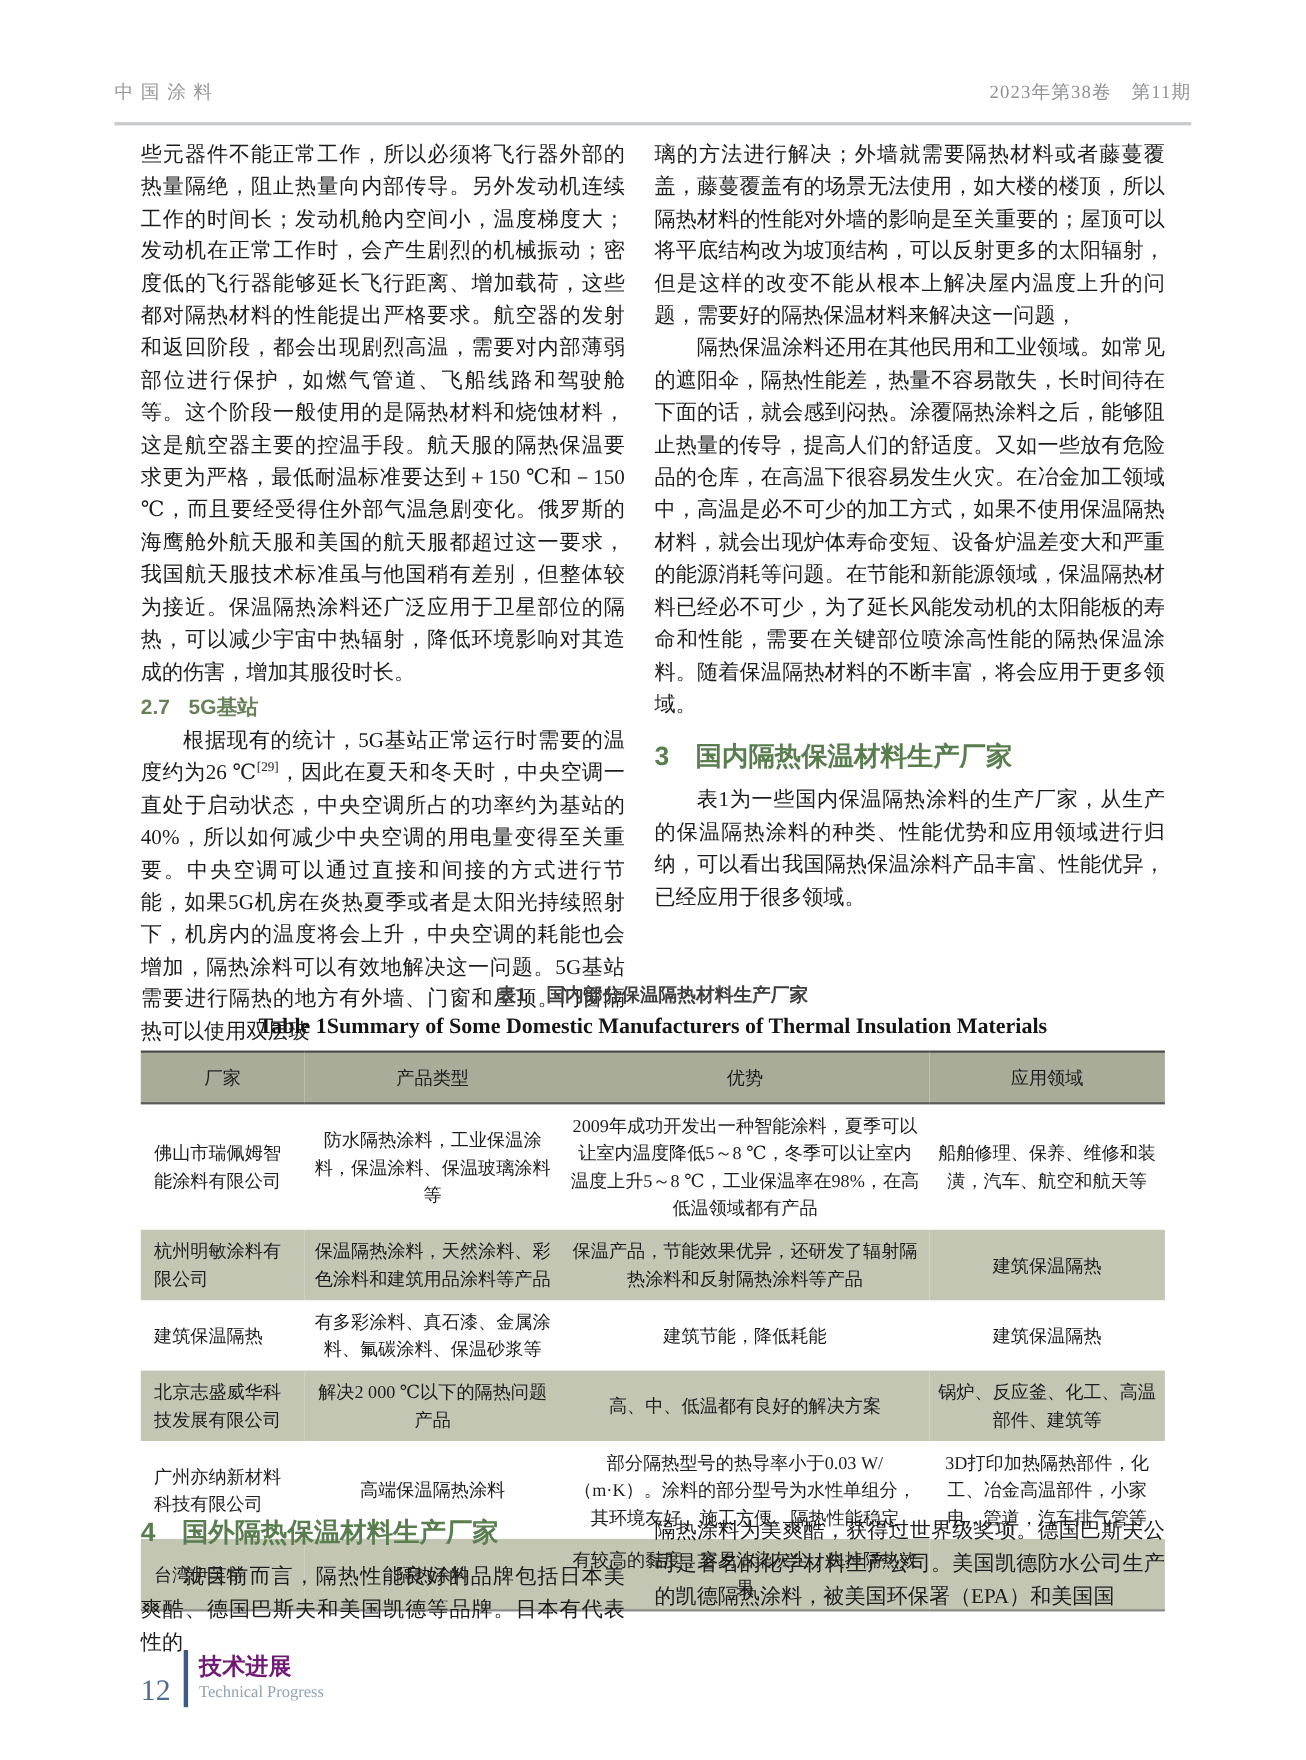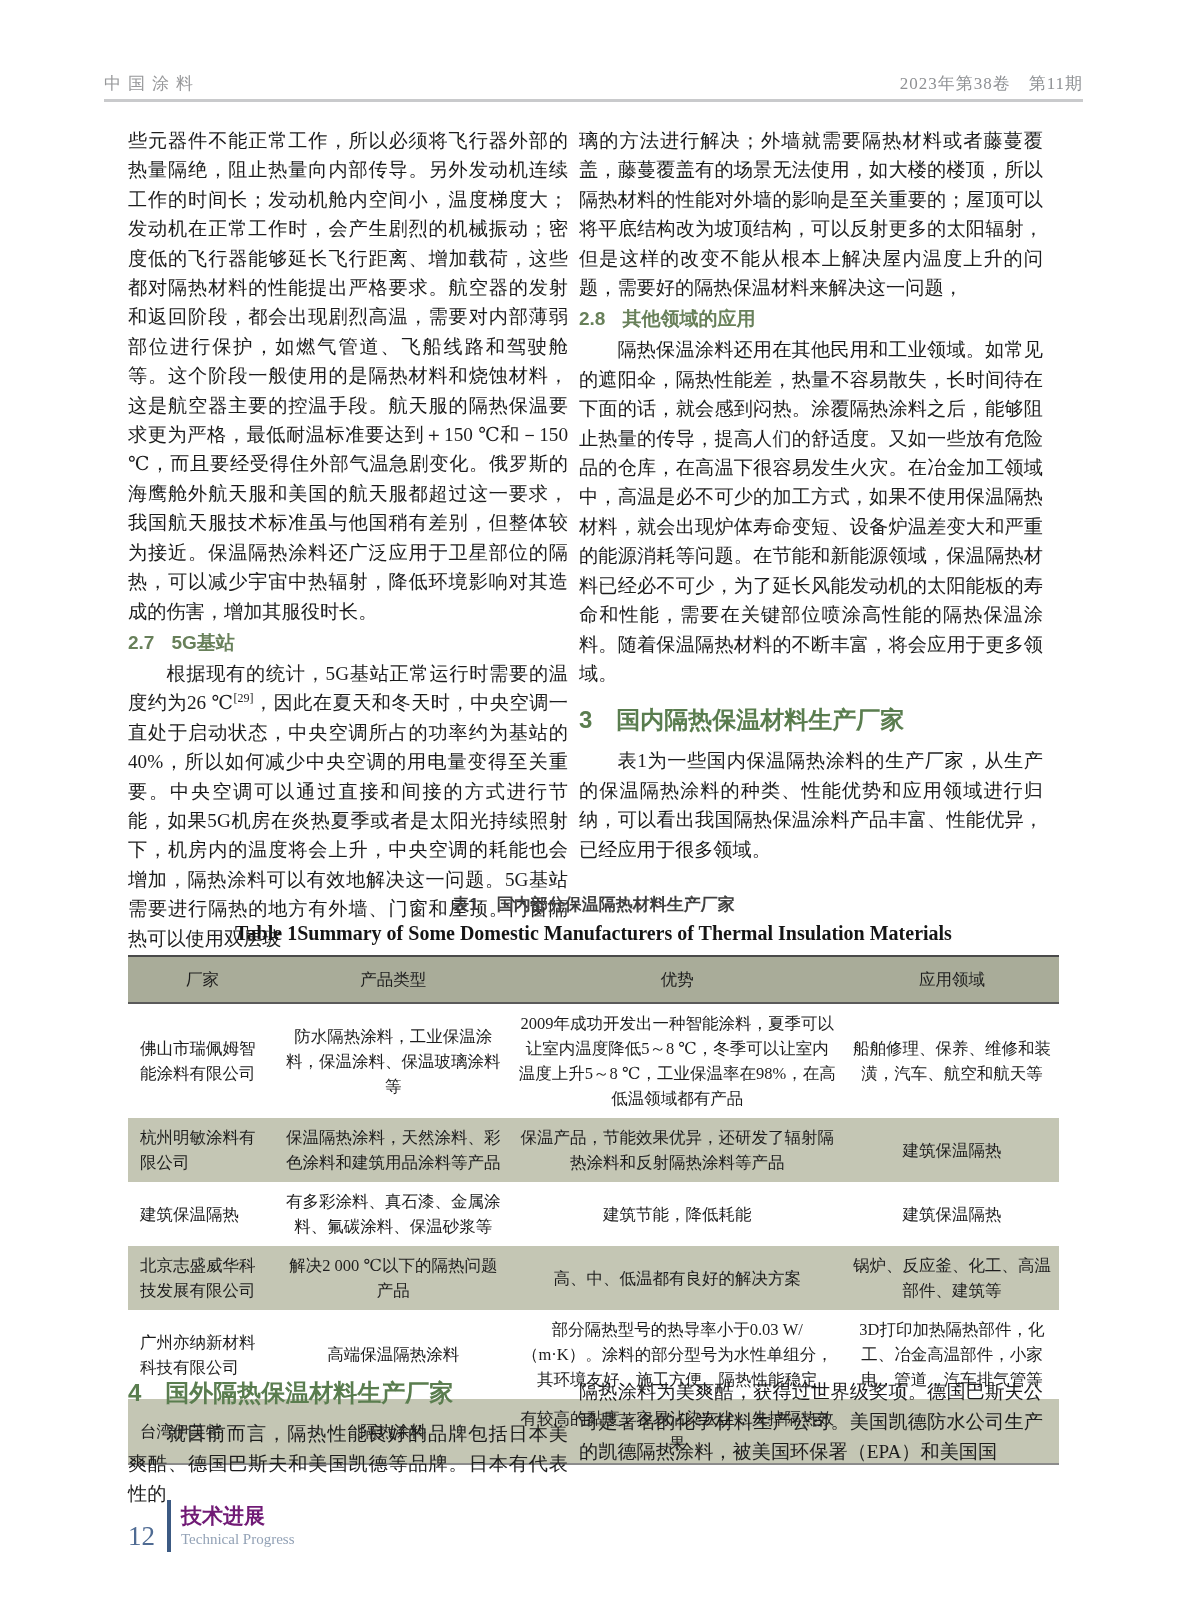--- a/index.html
+++ b/index.html
@@ -9,31 +9,31 @@
     margin:0 auto;
     background:#ffffff;
     font-family:"Liberation Serif","DejaVu Serif",serif;
     color:#1e1e1e;
     overflow:hidden;
   }
   
   .page-header{
     position:absolute;top:72px;left:104px;right:104px;
     display:flex;justify-content:space-between;align-items:flex-start;
-    padding-bottom:4px;
+    padding-bottom:16px;
     border-bottom:3px solid #c9cacc;
     color:#97989a;
     font-size:17px;
   }
   .journal-name{letter-spacing:7px;}
   .issue-info{letter-spacing:1px;color:#8f9194;}
   
   .columns{
     position:absolute;left:128px;width:931px;
-    display:flex;gap:11px;
+    display:flex;gap:27px;
   }
   .columns.top{top:126px;}
   .col-left{width:440px;}
   .col-right{width:464px;}
   .body-p{
     margin:0;
     font-size:19.2px;
     line-height:29.4px;
     text-align:justify;
     color:#1c1c1c;
@@ -148,21 +148,20 @@
   </div>
 
   <div class="columns top">
     <div class="col-left">
       <p class="body-p">些元器件不能正常工作，所以必须将飞行器外部的热量隔绝，阻止热量向内部传导。另外发动机连续工作的时间长；发动机舱内空间小，温度梯度大；发动机在正常工作时，会产生剧烈的机械振动；密度低的飞行器能够延长飞行距离、增加载荷，这些都对隔热材料的性能提出严格要求。航空器的发射和返回阶段，都会出现剧烈高温，需要对内部薄弱部位进行保护，如燃气管道、飞船线路和驾驶舱等。这个阶段一般使用的是隔热材料和烧蚀材料，这是航空器主要的控温手段。航天服的隔热保温要求更为严格，最低耐温标准要达到＋150 ℃和－150 ℃，而且要经受得住外部气温急剧变化。俄罗斯的海鹰舱外航天服和美国的航天服都超过这一要求，我国航天服技术标准虽与他国稍有差别，但整体较为接近。保温隔热涂料还广泛应用于卫星部位的隔热，可以减少宇宙中热辐射，降低环境影响对其造成的伤害，增加其服役时长。</p>
       <h3 class="sub-heading"><span class="h-num">2.7</span><span>5G基站</span></h3>
       <p class="body-p indent"><span>根据现有的统计，5G基站正常运行时需要的温度约为26 ℃</span><sup>[29]</sup><span>，因此在夏天和冬天时，中央空调一直处于启动状态，中央空调所占的功率约为基站的40%，所以如何减少中央空调的用电量变得至关重要。中央空调可以通过直接和间接的方式进行节能，如果5G机房在炎热夏季或者是太阳光持续照射下，机房内的温度将会上升，中央空调的耗能也会增加，隔热涂料可以有效地解决这一问题。5G基站需要进行隔热的地方有外墙、门窗和屋顶。门窗隔热可以使用双层玻</span></p>
     </div>
     <div class="col-right">
       <p class="body-p">璃的方法进行解决；外墙就需要隔热材料或者藤蔓覆盖，藤蔓覆盖有的场景无法使用，如大楼的楼顶，所以隔热材料的性能对外墙的影响是至关重要的；屋顶可以将平底结构改为坡顶结构，可以反射更多的太阳辐射，但是这样的改变不能从根本上解决屋内温度上升的问题，需要好的隔热保温材料来解决这一问题，</p>
-      <h3 class="sub-heading"><span class="h-num">2.8</span><span>其他领域的应用</span></h3>
       <p class="body-p indent">隔热保温涂料还用在其他民用和工业领域。如常见的遮阳伞，隔热性能差，热量不容易散失，长时间待在下面的话，就会感到闷热。涂覆隔热涂料之后，能够阻止热量的传导，提高人们的舒适度。又如一些放有危险品的仓库，在高温下很容易发生火灾。在冶金加工领域中，高温是必不可少的加工方式，如果不使用保温隔热材料，就会出现炉体寿命变短、设备炉温差变大和严重的能源消耗等问题。在节能和新能源领域，保温隔热材料已经必不可少，为了延长风能发动机的太阳能板的寿命和性能，需要在关键部位喷涂高性能的隔热保温涂料。随着保温隔热材料的不断丰富，将会应用于更多领域。</p>
       <h2 class="main-heading"><span class="h-num">3</span><span>国内隔热保温材料生产厂家</span></h2>
       <p class="body-p indent">表1为一些国内保温隔热涂料的生产厂家，从生产的保温隔热涂料的种类、性能优势和应用领域进行归纳，可以看出我国隔热保温涂料产品丰富、性能优异，已经应用于很多领域。</p>
     </div>
   </div>
 
   <div class="table-block">
     <p class="table-title-zh"><span>表1</span><span class="t-sep"></span><span>国内部分保温隔热材料生产厂家</span></p>
     <p class="table-title-en"><span>Table 1</span><span class="t-sep"></span><span>Summary of Some Domestic Manufacturers of Thermal Insulation Materials</span></p>
     <table class="mfg">

